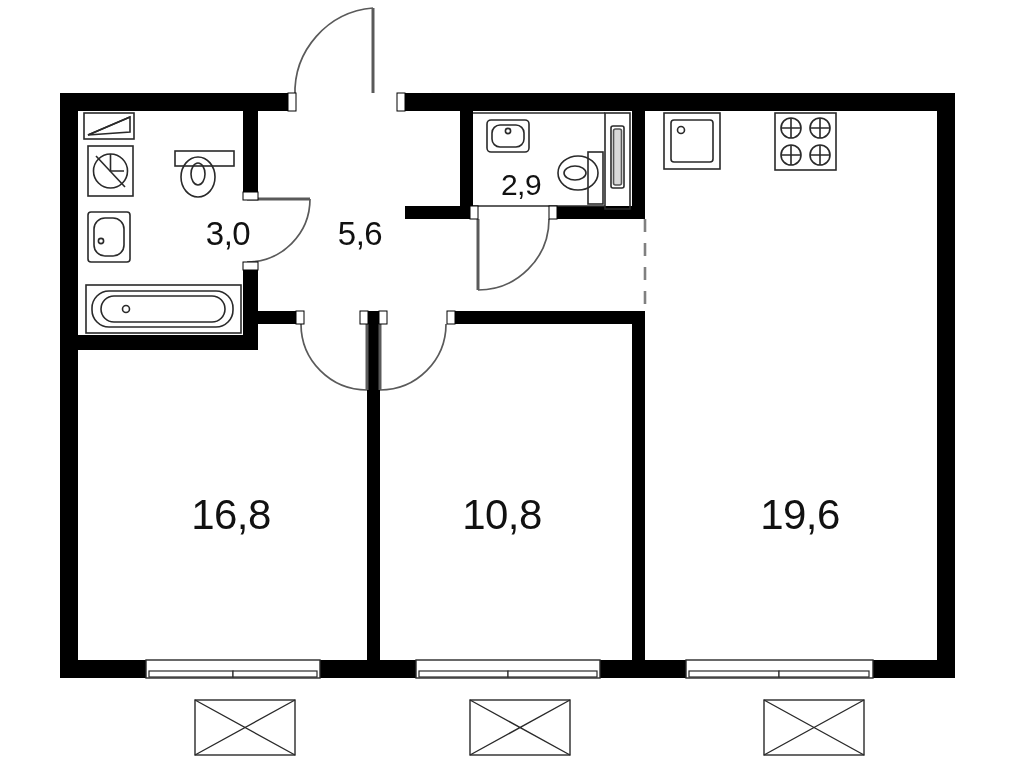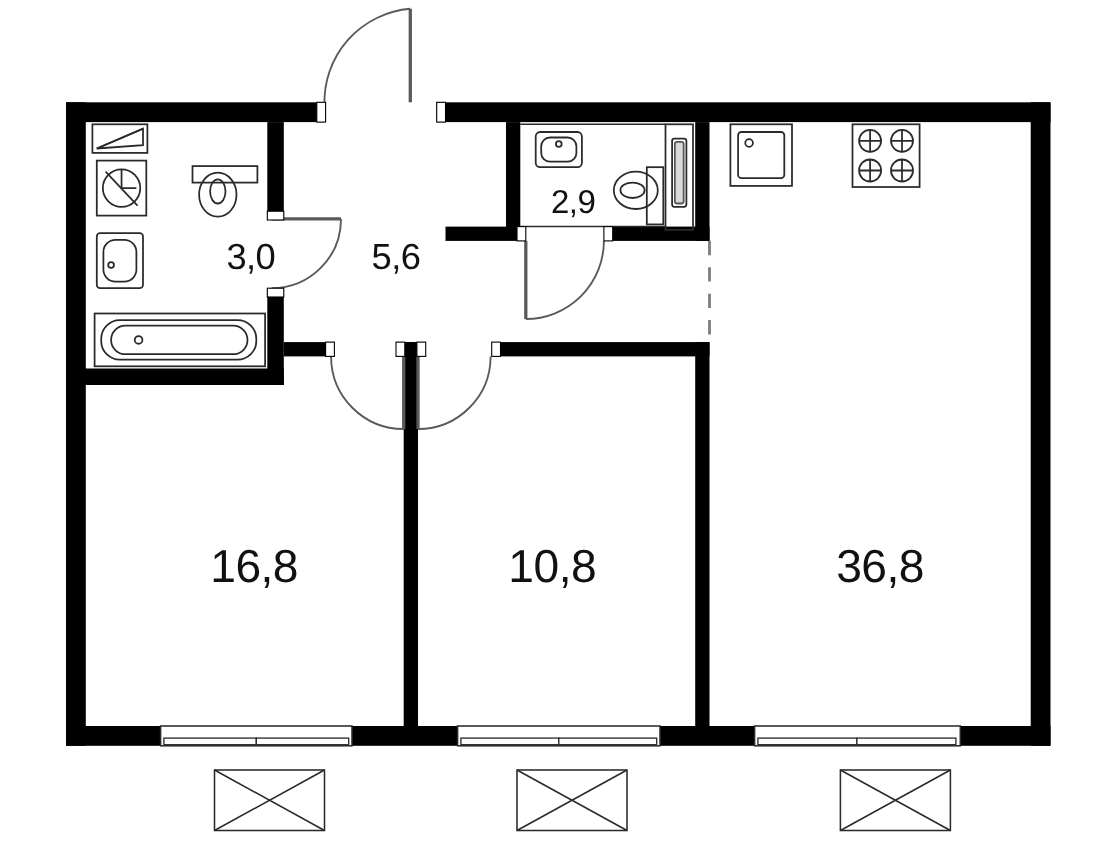--- a/index.html
+++ b/index.html
@@ -246,15 +246,15 @@
   <div class="area-label area-md" style="left:228px; top:233px;">3,0</div>
 
   <div class="area-label area-md" style="left:360px; top:233px;">5,6</div>
 
   <div class="area-label area-sm" style="left:521px; top:185px;">2,9</div>
 
   <div class="area-label area-lg" style="left:231px; top:515px;">16,8</div>
 
   <div class="area-label area-lg" style="left:490px; top:515px;margin-left:12px;">10,8</div>
 
-  <div class="area-label area-lg" style="left:800px; top:515px;">36,8</div>
+  <div class="area-label area-lg" style="left:800px; top:515px;">19,6</div>
 
 </div>
 
 </body></html>

